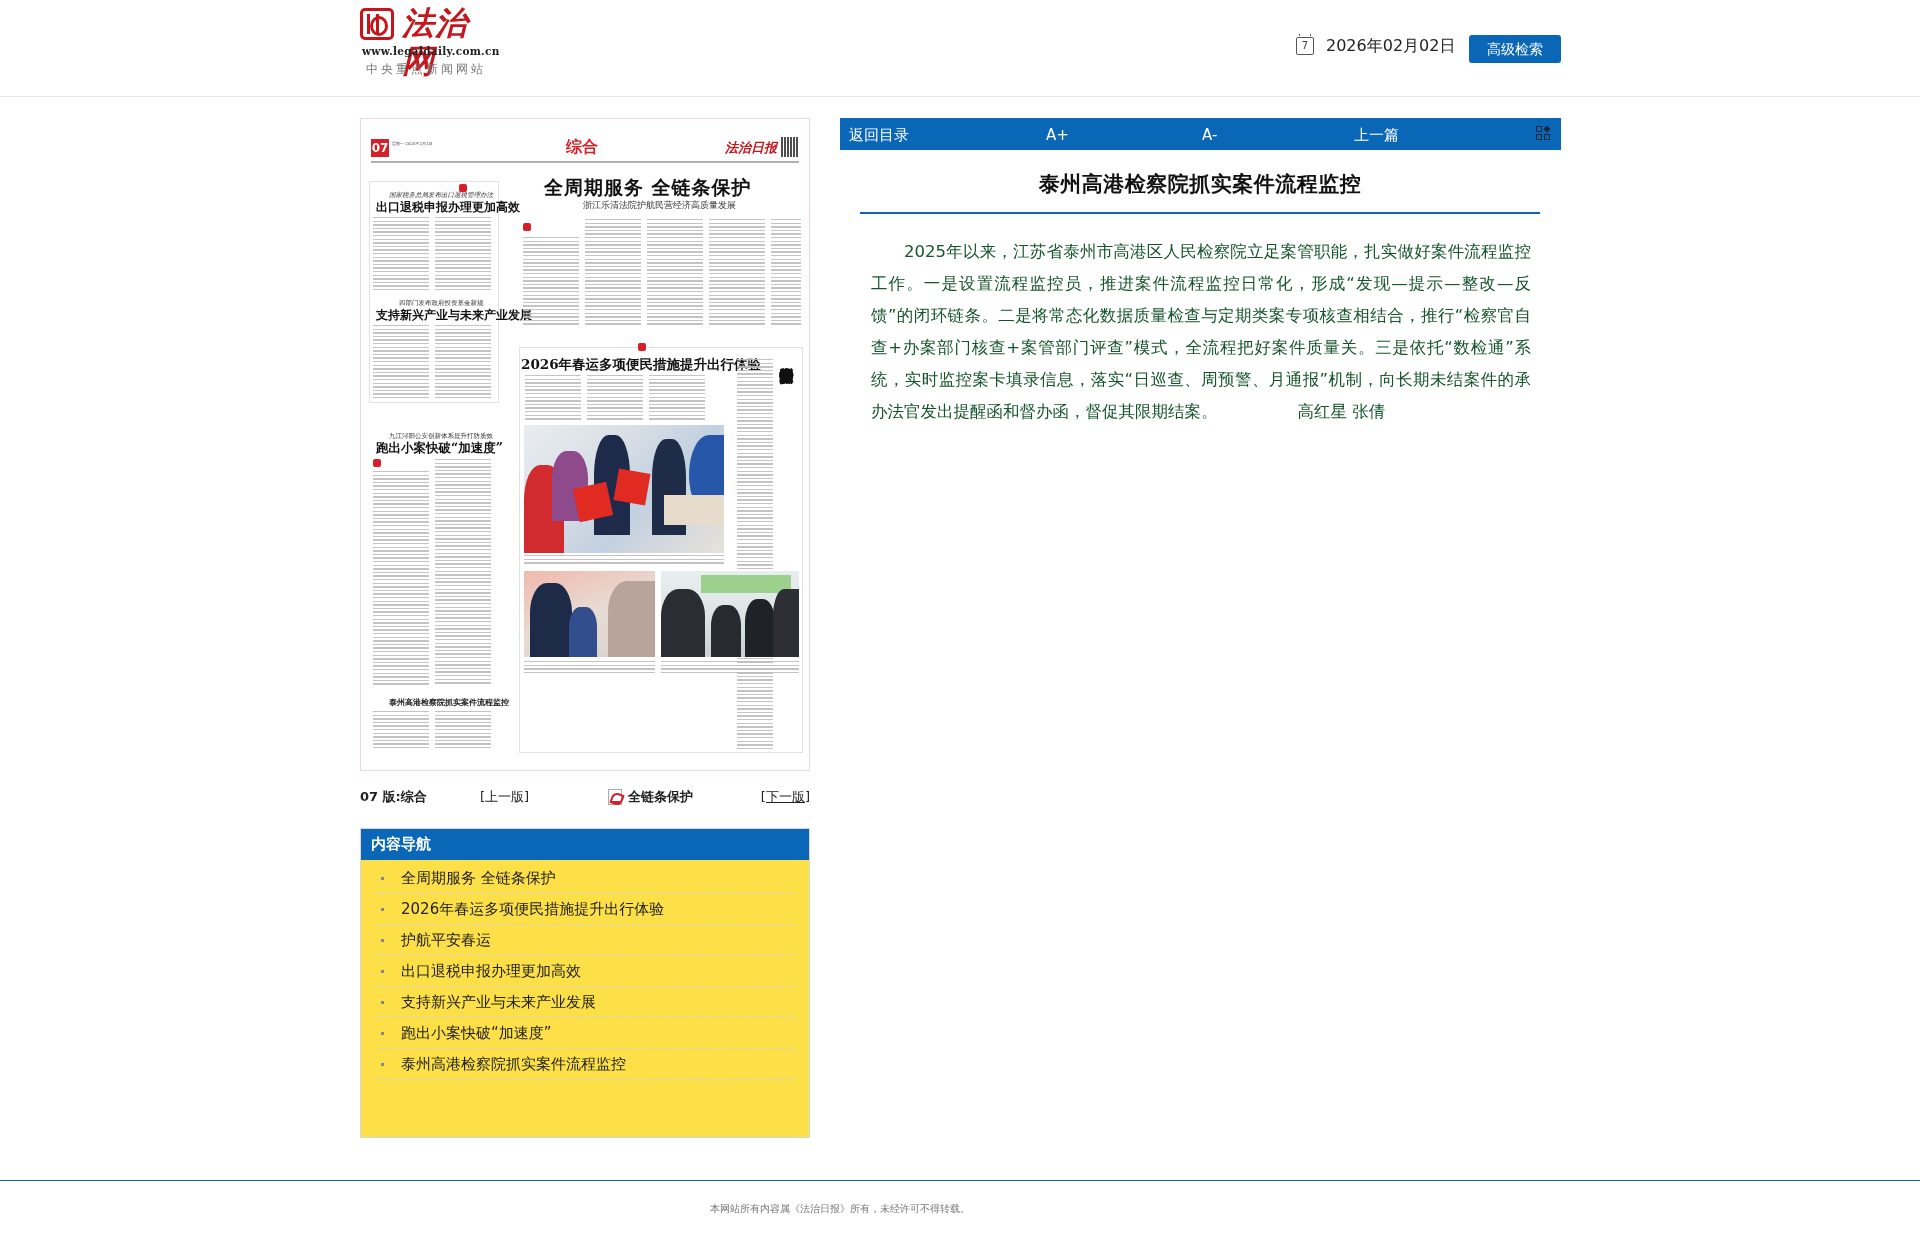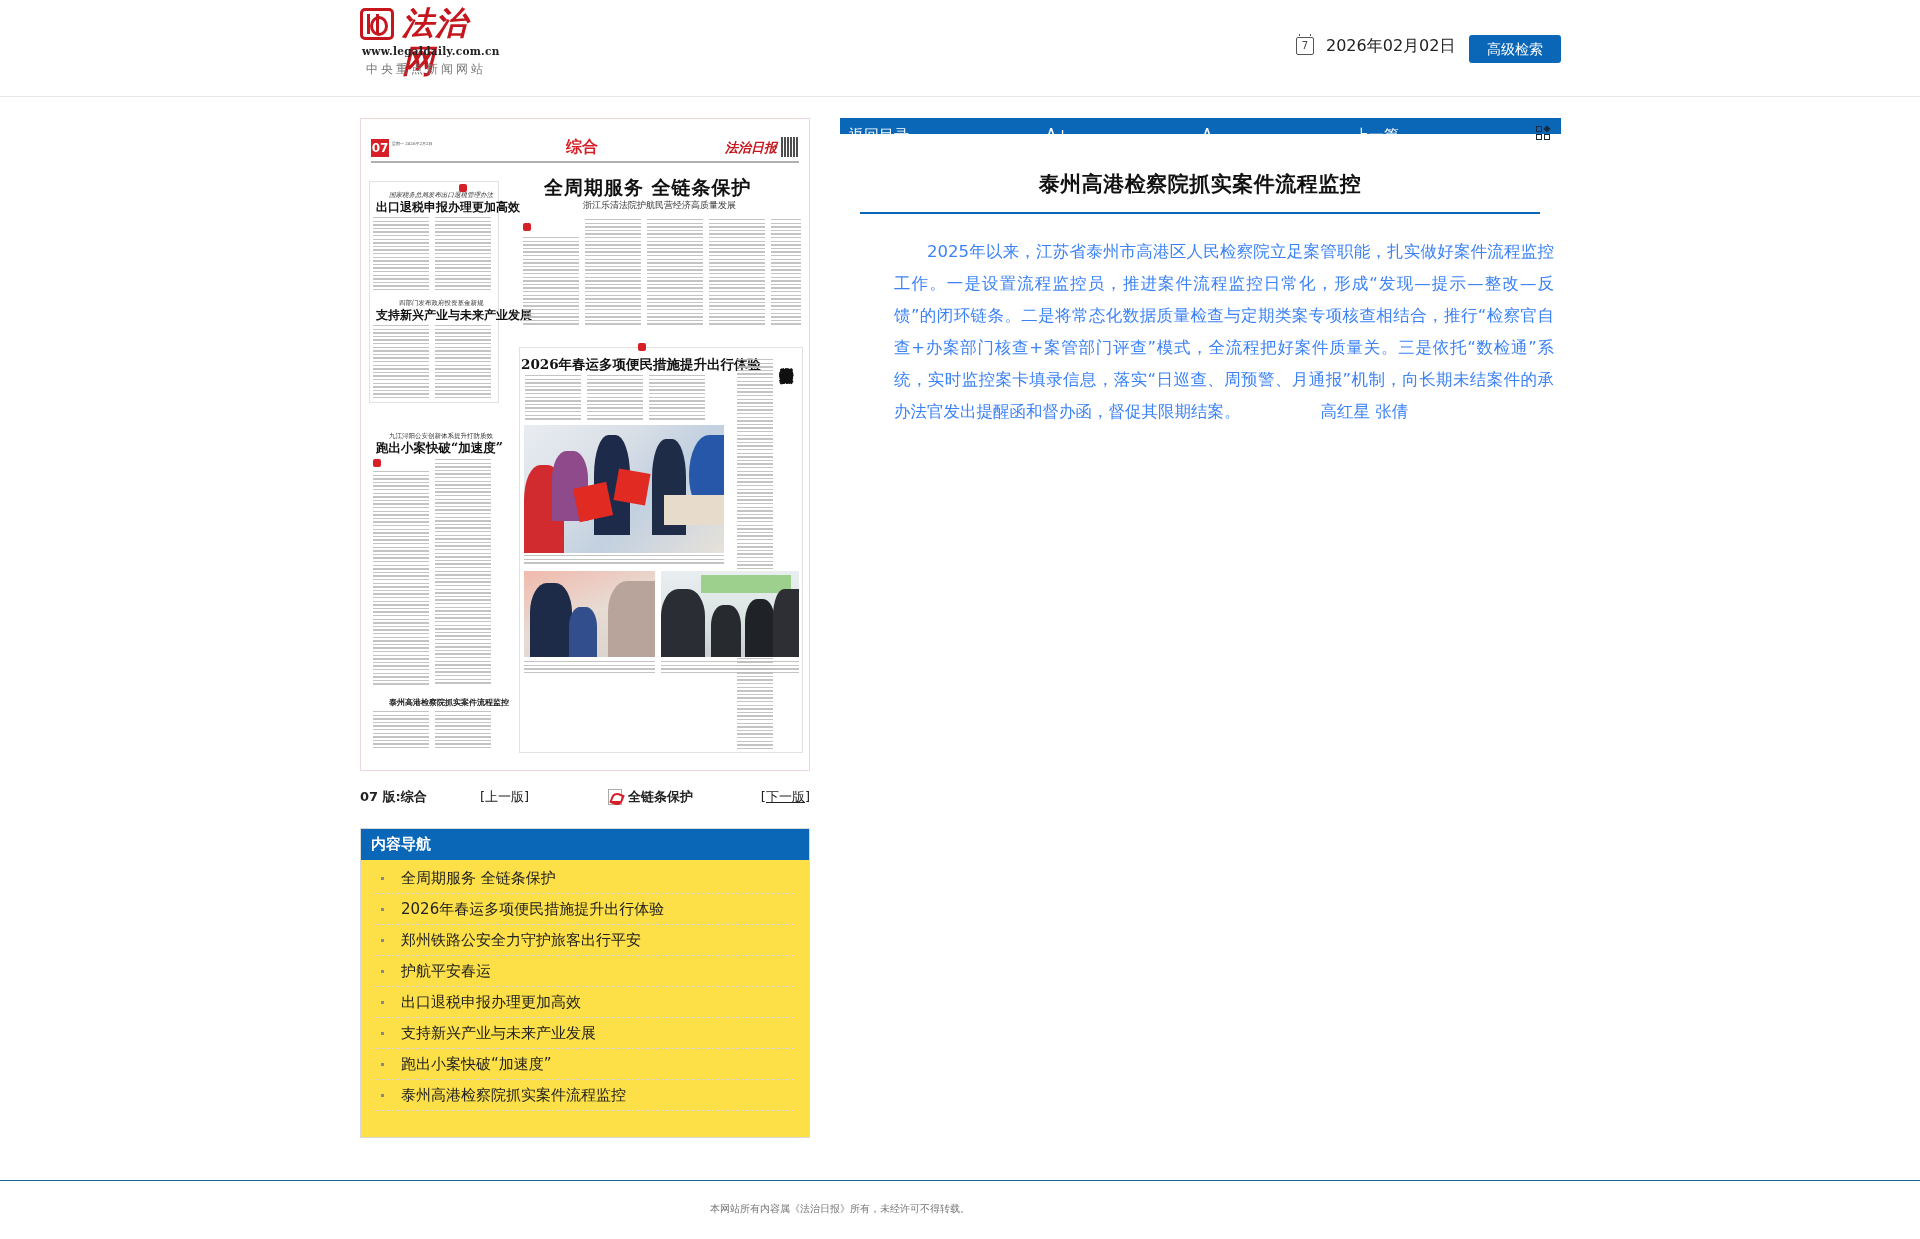--- a/index.html
+++ b/index.html
@@ -58,36 +58,36 @@
   .pdf-icon::after { content:""; position:absolute; left:1px; bottom:1px; width:10px; height:2px; background:#d61f26; }
   .link-text { cursor:pointer; }
 
   .nav-box { position:absolute; left:360px; top:828px; width:450px; height:310px; border:1px solid #d8d8d8; background:#fde047; }
   .nav-box .nav-head { height:31px; background:#0a67b8; color:#fff; font-size:15px; line-height:31px; padding-left:10px; font-weight:bold; }
   .nav-list { list-style:none; padding:3px 15px 0 15px; }
   .nav-list li { height:31px; border-bottom:1px dashed #d4d4d4; display:flex; align-items:center; font-size:15px; color:#222; cursor:pointer; }
   .nav-list li .bullet { width:3px; height:3px; background:#888; margin:0 17px 0 5px; }
 
   
-  .toolbar { position:absolute; left:840px; top:118px; width:721px; height:16px; background:#0a67b8; color:#fff; font-size:15px; }
+  .toolbar { position:absolute; left:840px; top:118px; width:721px; height:32px; background:#0a67b8; color:#fff; font-size:15px; }
   .toolbar .tb { position:absolute; top:0; line-height:34px; cursor:pointer; }
   .toolbar .tb-back { left:9px; }
   .toolbar .tb-aplus { left:206px; }
   .toolbar .tb-aminus { left:362px; }
   .toolbar .tb-prev { left:514px; }
   .grid-icon { position:absolute; left:696px; top:8px; width:16px; height:16px; }
   .grid-icon i { position:absolute; width:6px; height:6px; border:1px solid #1b2a3a; }
   .grid-icon .g1 { left:0; top:0; }
   .grid-icon .g3 { left:0; top:8px; }
   .grid-icon .g4 { left:8px; top:8px; }
   .grid-icon .g2 { left:8px; top:0; background:#1b2a3a; transform:rotate(45deg) scale(0.85); border:none; }
 
   .art-title { position:absolute; left:860px; top:170px; width:680px; text-align:center; font-size:21px; font-weight:bold; color:#111; letter-spacing:0.5px; }
   .art-rule { position:absolute; left:860px; top:212px; width:680px; height:2px; background:#0a67b8; }
-  .art-body { position:absolute; left:894px; top:236px; width:660px; font-size:16.5px; line-height:32px; color:#3b82f6; text-indent:2em; text-align:justify; }
+  .art-body { position:absolute; left:871px; top:236px; width:660px; font-size:16.5px; line-height:32px; color:#14532d; text-indent:2em; text-align:justify; }
   .art-body .author { display:inline-block; margin-left:80px; text-indent:0; }
 
   
   .footer-rule { position:absolute; left:0; top:1180px; width:1920px; height:1px; background:#1a5f99; }
   .footer-text { position:absolute; left:16px; top:1202px; width:1648px; text-align:center; font-size:10px; color:#777; }
 </style>
 </head>
 <body>
 
 <div class="header">
@@ -197,24 +197,20 @@
     <li>
         <span class="bullet"></span>
         <span>全周期服务 全链条保护</span>
       </li>
     <li>
         <span class="bullet"></span>
         <span>2026年春运多项便民措施提升出行体验</span>
       </li>
     <li>
         <span class="bullet"></span>
-        <span>郑州铁路公安全力守护旅客出行平安</span>
-      </li>
-    <li>
-        <span class="bullet"></span>
         <span>护航平安春运</span>
       </li>
     <li>
         <span class="bullet"></span>
         <span>出口退税申报办理更加高效</span>
       </li>
     <li>
         <span class="bullet"></span>
         <span>支持新兴产业与未来产业发展</span>
       </li>

